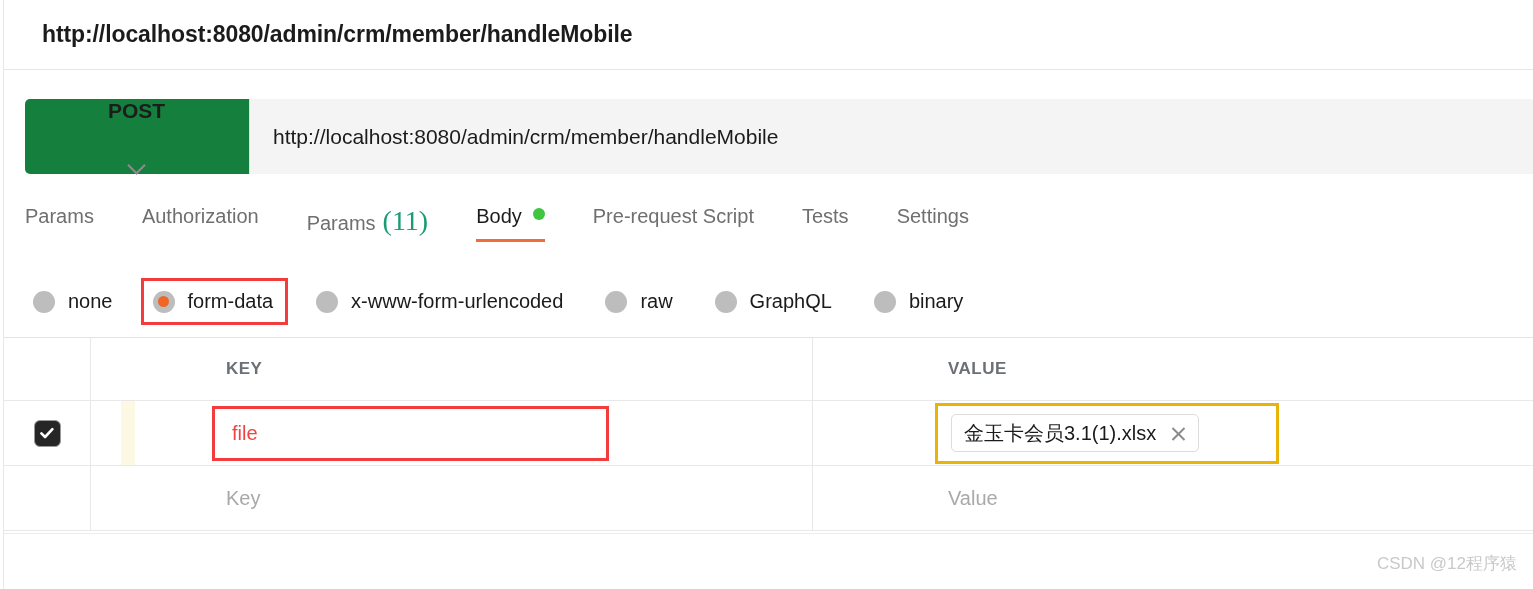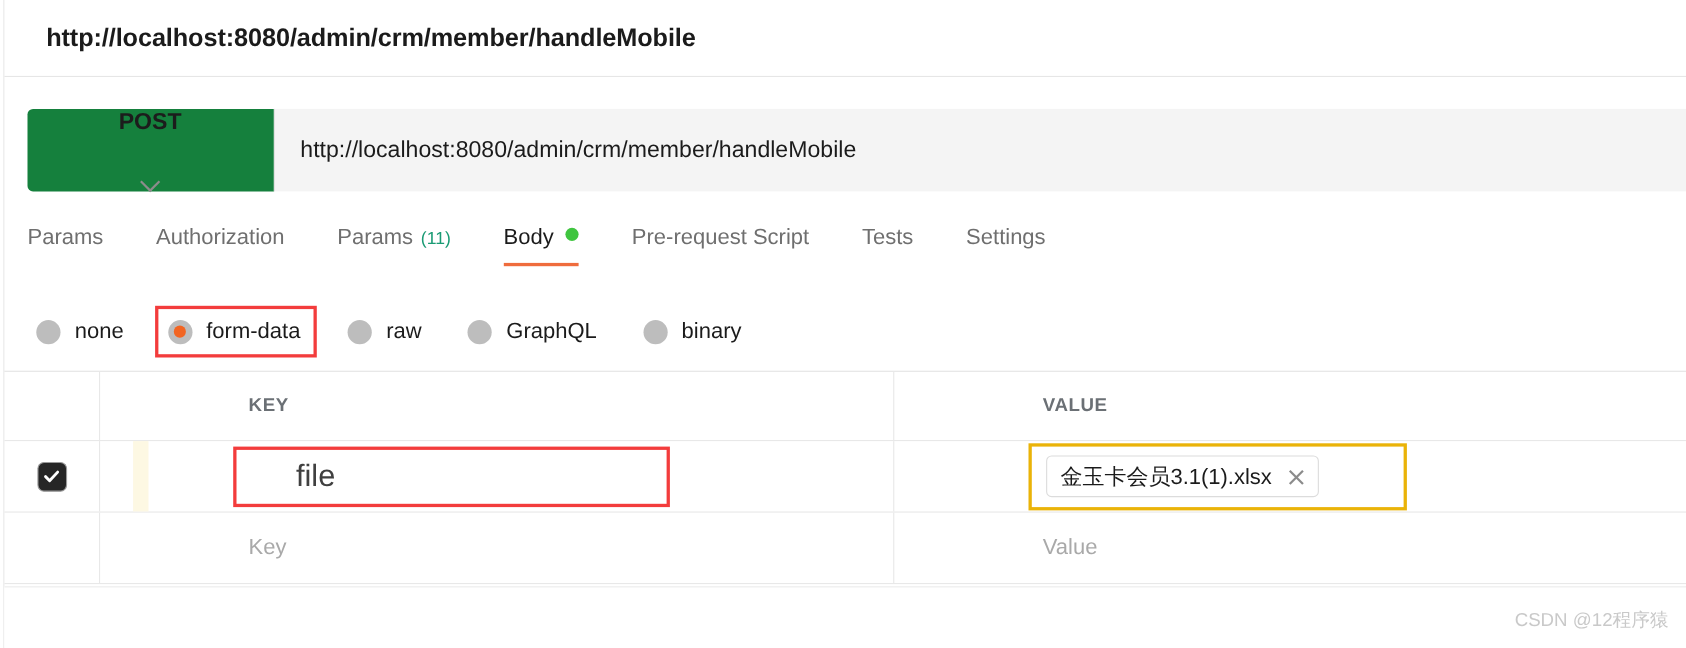--- a/index.html
+++ b/index.html
@@ -130,21 +130,22 @@
   .tab.active .tab-underline {
     position: absolute;
     left: 0; bottom: 0;
     height: 3px;
     width: 100%;
     background: #ef6c3d;
   }
   .tab-count {
     color: #1a9b74;
     margin-left: 7px;
-    font-size: 16px;
+    font-size: 28px;
+    font-family: Liberation Serif, serif;
   }
   .tab-dot {
     display: inline-block;
     width: 12px; height: 12px;
     border-radius: 50%;
     background: #3fc53f;
     margin-left: 11px;
     position: relative;
     top: -3px;
   }
@@ -291,23 +292,22 @@
   }
   .key-input {
     margin-left: 77px;
     width: 397px;
     height: 55px;
     border: 3px solid #f33c3c;
     background: #ffffff;
     padding-left: 17px;
   }
   .key-input-text {
-    font-size: 28px;
-    color: #404040;
-    margin-left: 37px;
+    font-size: 20px;
+    color: #ef4444;
   }
 
   .value-wrap {
     position: relative;
     z-index: 2;
     margin-left: 78px;
     width: 344px;
     height: 61px;
     border: 3px solid #eab308;
     box-sizing: border-box;
@@ -437,20 +437,24 @@
     <label class="radio-item">
       <span class="radio-circle"></span>
       <span class="radio-label">none</span>
     </label>
 
     <label class="radio-item highlighted">
       <span class="radio-circle selected"></span>
       <span class="radio-label">form-data</span>
     </label>
 
+    <label class="radio-item">
+      <span class="radio-circle"></span>
+      <span class="radio-label">x-www-form-urlencoded</span>
+    </label>
 
     <label class="radio-item">
       <span class="radio-circle"></span>
       <span class="radio-label">raw</span>
     </label>
 
     <label class="radio-item">
       <span class="radio-circle"></span>
       <span class="radio-label">GraphQL</span>
     </label>

